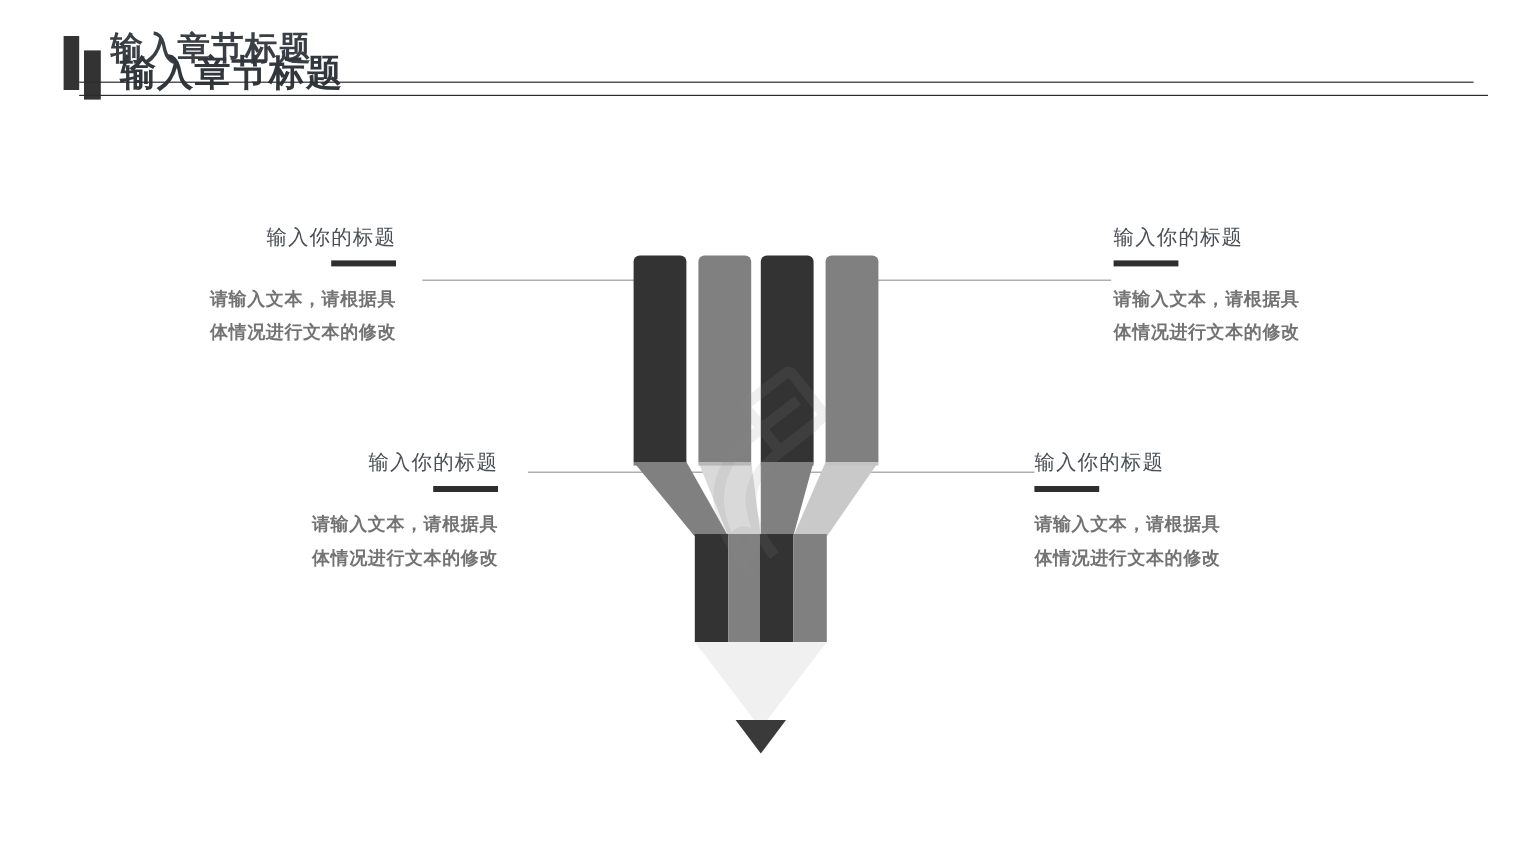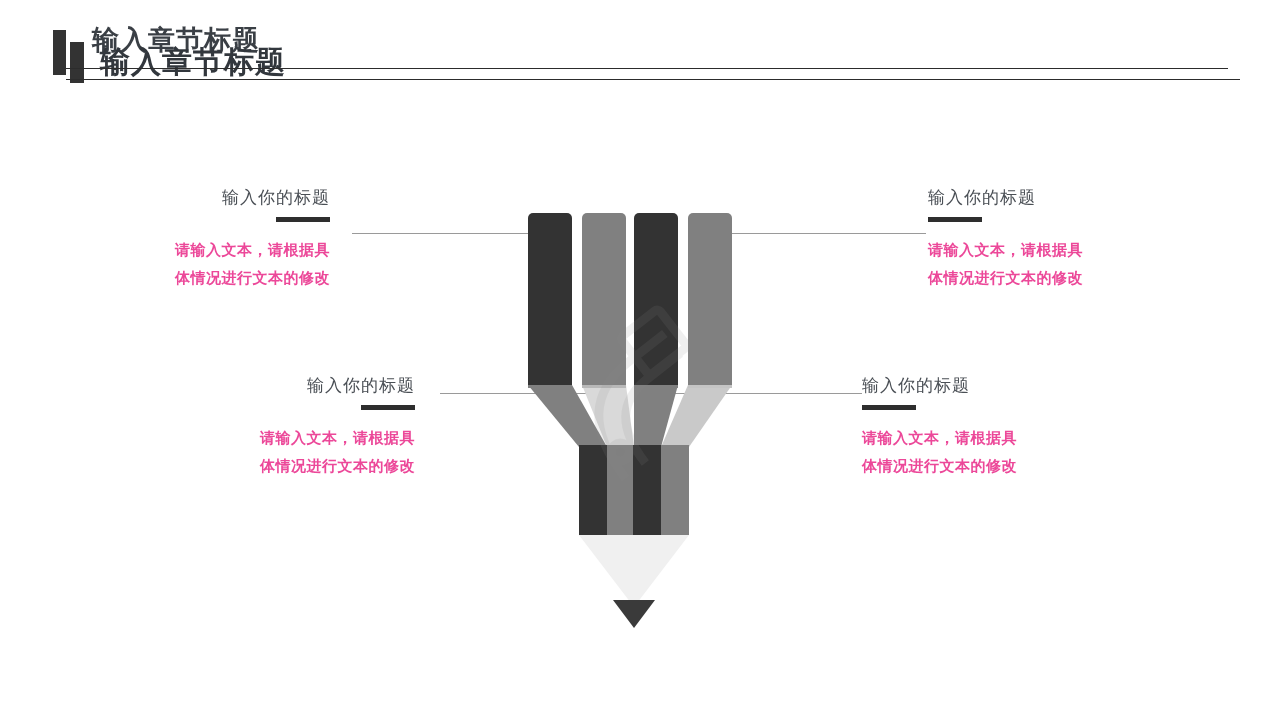--- a/index.html
+++ b/index.html
@@ -103,21 +103,21 @@
   .callout-accent {
     width: 54px;
     height: 5px;
     background: #2e2e2e;
     margin-top: 9px;
   }
   .callout-body {
     margin-top: 14px;
     font-size: 15px;
     font-weight: bold;
-    color: #ec4899;
+    color: #737373;
     line-height: 1.85;
     letter-spacing: 0.5px;
   }
   .callout-body span {
     display: block;
     white-space: nowrap;
   }
 
   
   .align-right { text-align: right; }

